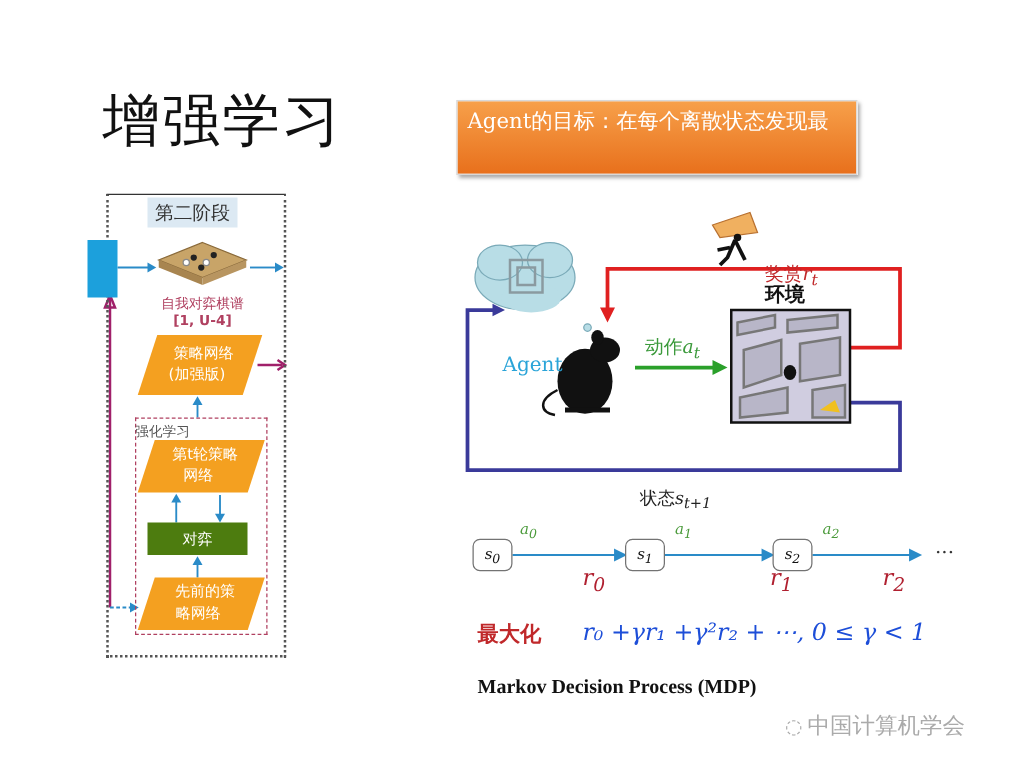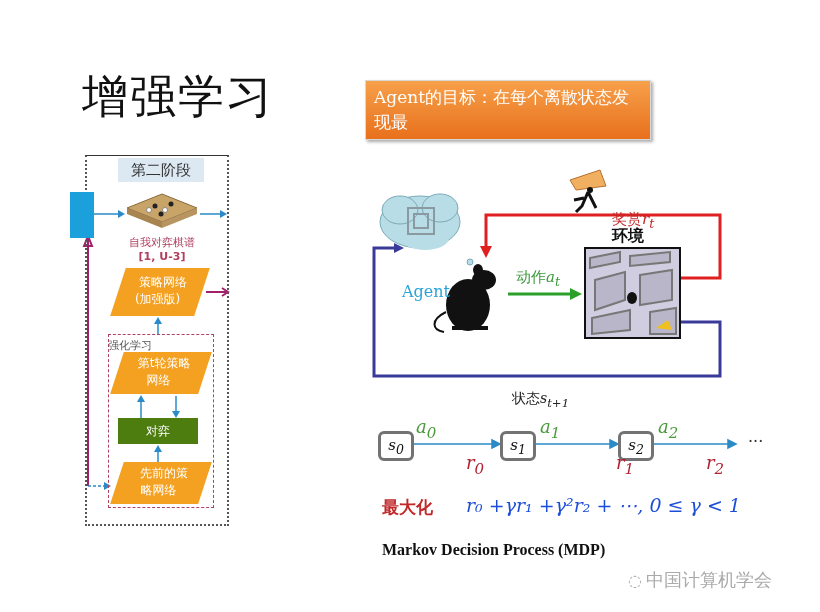--- a/index.html
+++ b/index.html
@@ -1,39 +1,39 @@
 <!DOCTYPE html>
 <html><head>
 <meta charset="utf-8">
 <style>
   html,body{margin:0;padding:0;background:#fff;}
   body{width:820px;height:612px;position:relative;overflow:hidden;font-family:"DejaVu Serif",serif;}
   .abs{position:absolute;}
   .title{left:82px;top:66px;font-size:46px;color:#111;font-family:"DejaVu Serif",serif;letter-spacing:2px;}
-  .goal{left:365px;top:80px;width:286px;height:60px;background:linear-gradient(#f7a04a,#e8701c);border:1px solid #d8d8d8;box-shadow:2px 2px 3px #aaa;color:#fff;font-size:17px;line-height:25px;padding:4px 8px;box-sizing:border-box;}
+  .goal{left:365px;top:80px;width:321px;height:60px;background:linear-gradient(#f7a04a,#e8701c);border:1px solid #d8d8d8;box-shadow:2px 2px 3px #aaa;color:#fff;font-size:17px;line-height:25px;padding:4px 8px;box-sizing:border-box;}
   
   .lp{font-family:"DejaVu Sans",sans-serif;}
   .stage-box{left:85px;top:155px;width:140px;height:368px;border:2px dotted #555;border-top:1px solid #333;}
-  .stage-label{left:118px;top:158px;width:86px;height:24px;background:#dce9f3;color:#333;font-size:15px;text-align:center;line-height:24px;}
+  .stage-label{left:118px;top:158px;width:72px;height:24px;background:#dce9f3;color:#333;font-size:15px;text-align:center;line-height:24px;}
   .blue-side{left:70px;top:192px;width:24px;height:46px;background:#1ca0dc;}
   .board{left:125px;top:192px;width:74px;height:38px;}
   .cap1{left:112px;top:236px;width:100px;text-align:center;color:#b04060;font-size:11px;line-height:14px;}
   .para{background:#f4a020;color:#fff;font-size:12px;text-align:center;line-height:17px;transform:skewX(-18deg);}
   .para span{display:block;transform:skewX(18deg);}
   .rl-box{left:108px;top:334px;width:104px;height:172px;border:1.5px dashed #b04060;}
   .rl-label{left:108px;top:338px;width:104px;font-size:11px;color:#555;}
   .duel{left:118px;top:418px;width:80px;height:26px;background:#4d7c0f;color:#fff;text-align:center;line-height:26px;font-size:12px;}
   
   .agent-label{left:388px;top:282px;color:#2aa4d8;font-size:16px;margin-left:14px;}
   .env-label{left:612px;top:226px;font-size:16px;color:#111;font-family:"DejaVu Sans",sans-serif;font-weight:bold;}
   .reward-label{left:612px;top:176px;color:#c0282a;font-size:15px;margin-top:34px;}
   .action-label{left:516px;top:268px;color:#3c9a3c;font-size:15px;}
   .state-label{left:512px;top:390px;color:#222;font-size:14px;}
-  .snode{width:30px;height:24px;border:3px solid #737373;border-radius:6px;text-align:center;line-height:23px;font-size:15px;font-style:italic;color:#111;background:#fff;}
-  .a-lab{color:#4a9a3a;font-size:18px;font-style:italic;}
+  .snode{width:30px;height:24px;border:1px solid #737373;border-radius:6px;text-align:center;line-height:23px;font-size:12px;font-style:italic;color:#111;background:#fff;}
+  .a-lab{color:#4a9a3a;font-size:12px;font-style:italic;}
   .r-lab{color:#b02030;font-size:18px;font-style:italic;}
   .maxim{left:382px;top:496px;color:#c0282a;font-size:17px;font-weight:bold;font-family:"DejaVu Sans",sans-serif;}
   .formula{left:466px;top:494px;color:#1d4ed8;font-size:19px;font-style:italic;}
   .mdp{left:382px;top:541px;color:#111;font-size:16px;font-weight:bold;font-family:"Liberation Serif",serif;}
   .wm{left:628px;top:568px;color:#aaa;font-size:18px;font-family:"DejaVu Sans",sans-serif;}
 </style>
 </head>
 <body>
 
 <div class="abs title">增强学习</div>
@@ -82,21 +82,21 @@
     <polygon points="72,16 37,30 37,36 72,22" fill="#b89560"></polygon>
     <circle cx="30" cy="14" r="2.5" fill="#222"></circle>
       <circle cx="40" cy="18" r="2.5" fill="#fff" stroke="#888"></circle>
     <circle cx="46" cy="12" r="2.5" fill="#222"></circle>
       <circle cx="24" cy="18" r="2.5" fill="#fff" stroke="#888"></circle>
     <circle cx="36" cy="22" r="2.5" fill="#222"></circle>
   </svg>
 
   <div class="abs cap1">
     <div>自我对弈棋谱</div>
-    <div style="color:#b04060;font-weight:bold">[1, U-3]</div>
+    <div style="color:#b04060;font-weight:bold">[1, U-4]</div>
   </div>
 
   <div class="abs para" style="left:118px;top:268px;width:84px;height:48px;padding-top:6px;box-sizing:border-box;">
     <span>策略网络</span>
     <span>(加强版)</span>
   </div>
 
   <div class="abs rl-box"></div>
   <div class="abs rl-label">强化学习</div>
 

